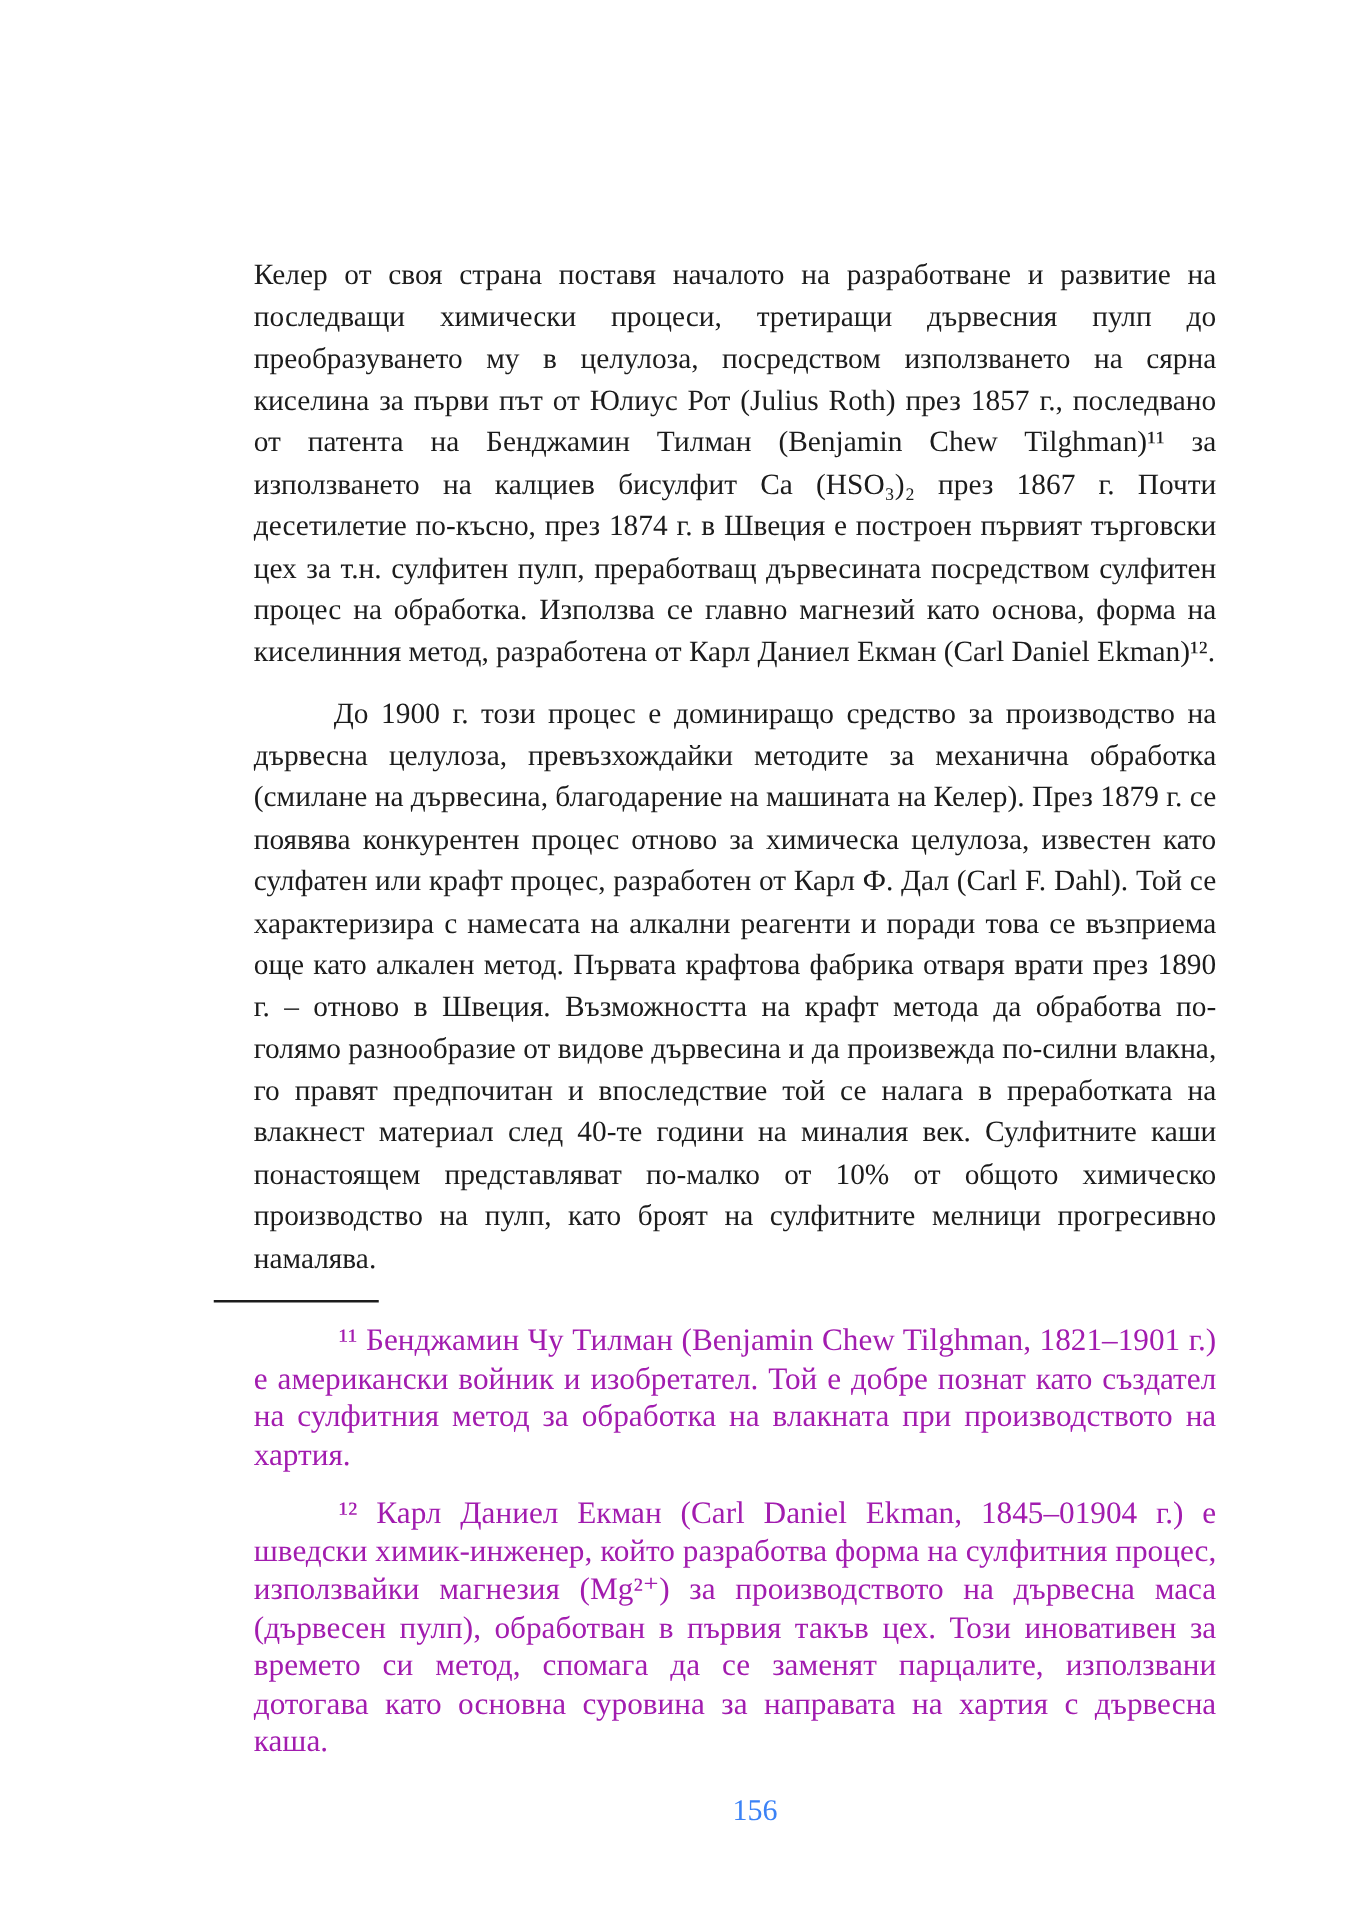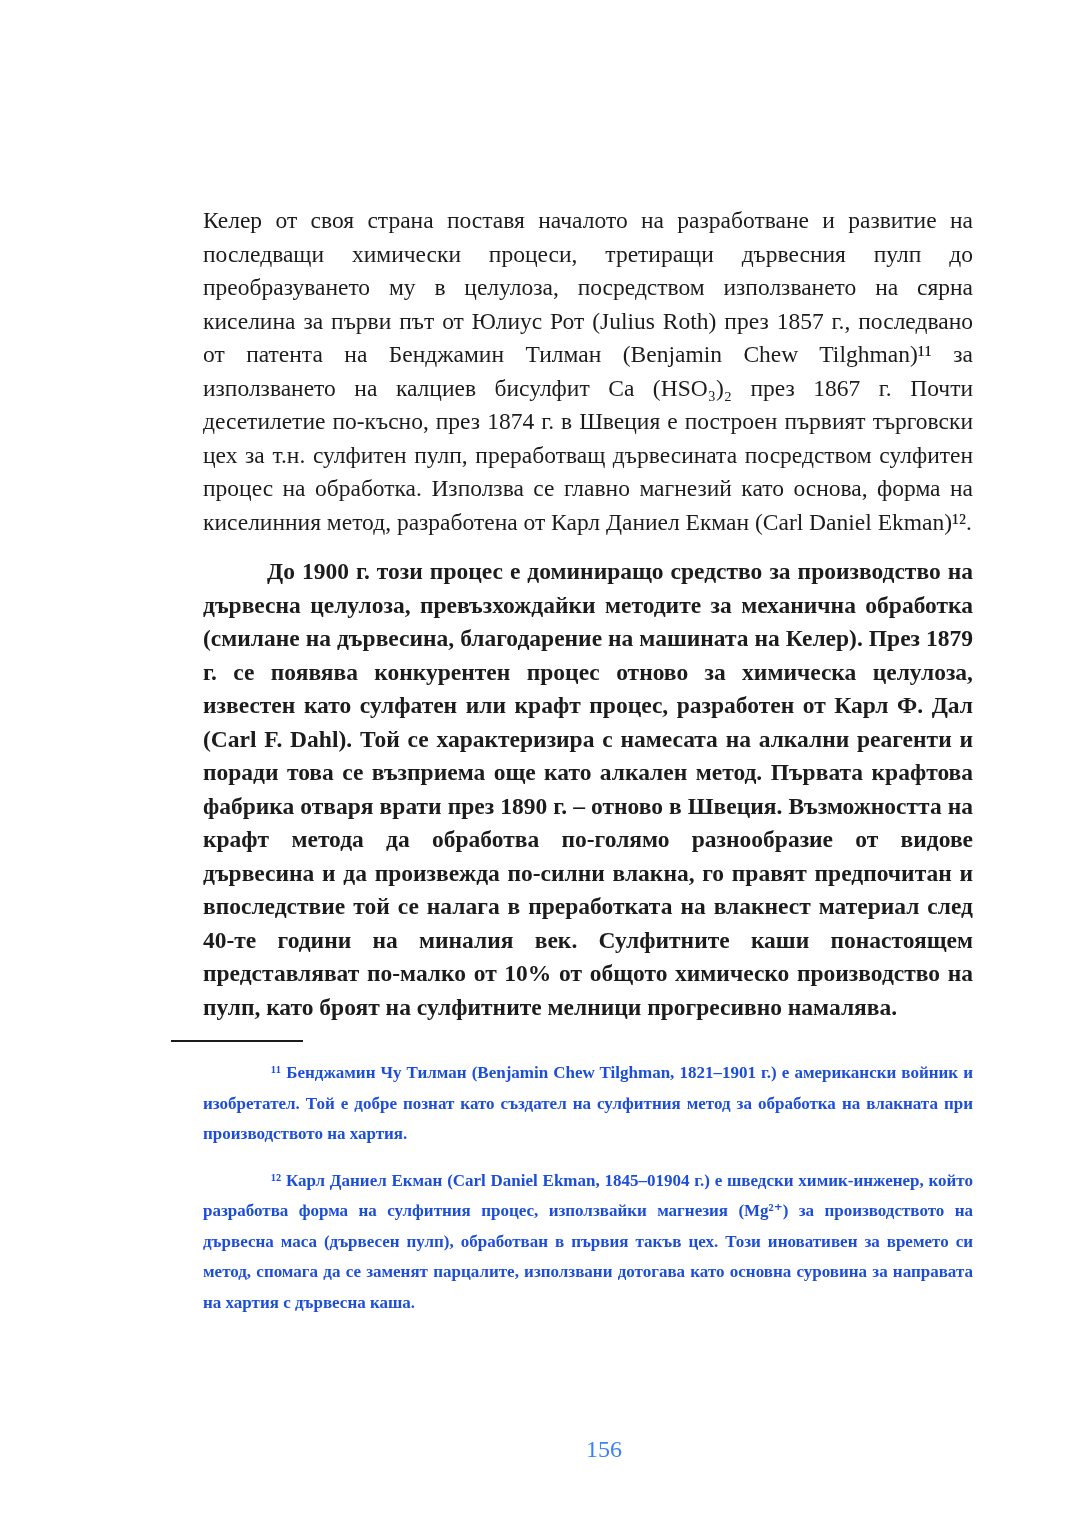--- a/index.html
+++ b/index.html
@@ -22,35 +22,33 @@
     padding: 140px 123px 0 123px;
   }
   .body-text p.para {
     font-size: 23.5px;
     line-height: 33.5px;
     text-align: justify;
     color: #1c1c1c;
   }
   .body-text p.para.indent {
     text-indent: 64px;
-    font-weight: bold;
   }
   .footnote-rule {
     width: 132px;
     height: 0;
     border-top: 2px solid #1c1c1c;
     margin: 16px 0 10px 0;
   }
   .footnotes p.footnote {
-    font-size: 17px;
+    font-size: 25px;
     line-height: 30.5px;
     text-align: justify;
     text-indent: 68px;
-    color: #1d4ed8;
-    font-weight: bold;
+    color: #a21caf;
   }
   .page-number {
     position: absolute;
     top: 1372px;
     left: 0;
     width: 1080px;
     text-align: center;
     font-size: 24px;
     color: #3b82f6;
   }

